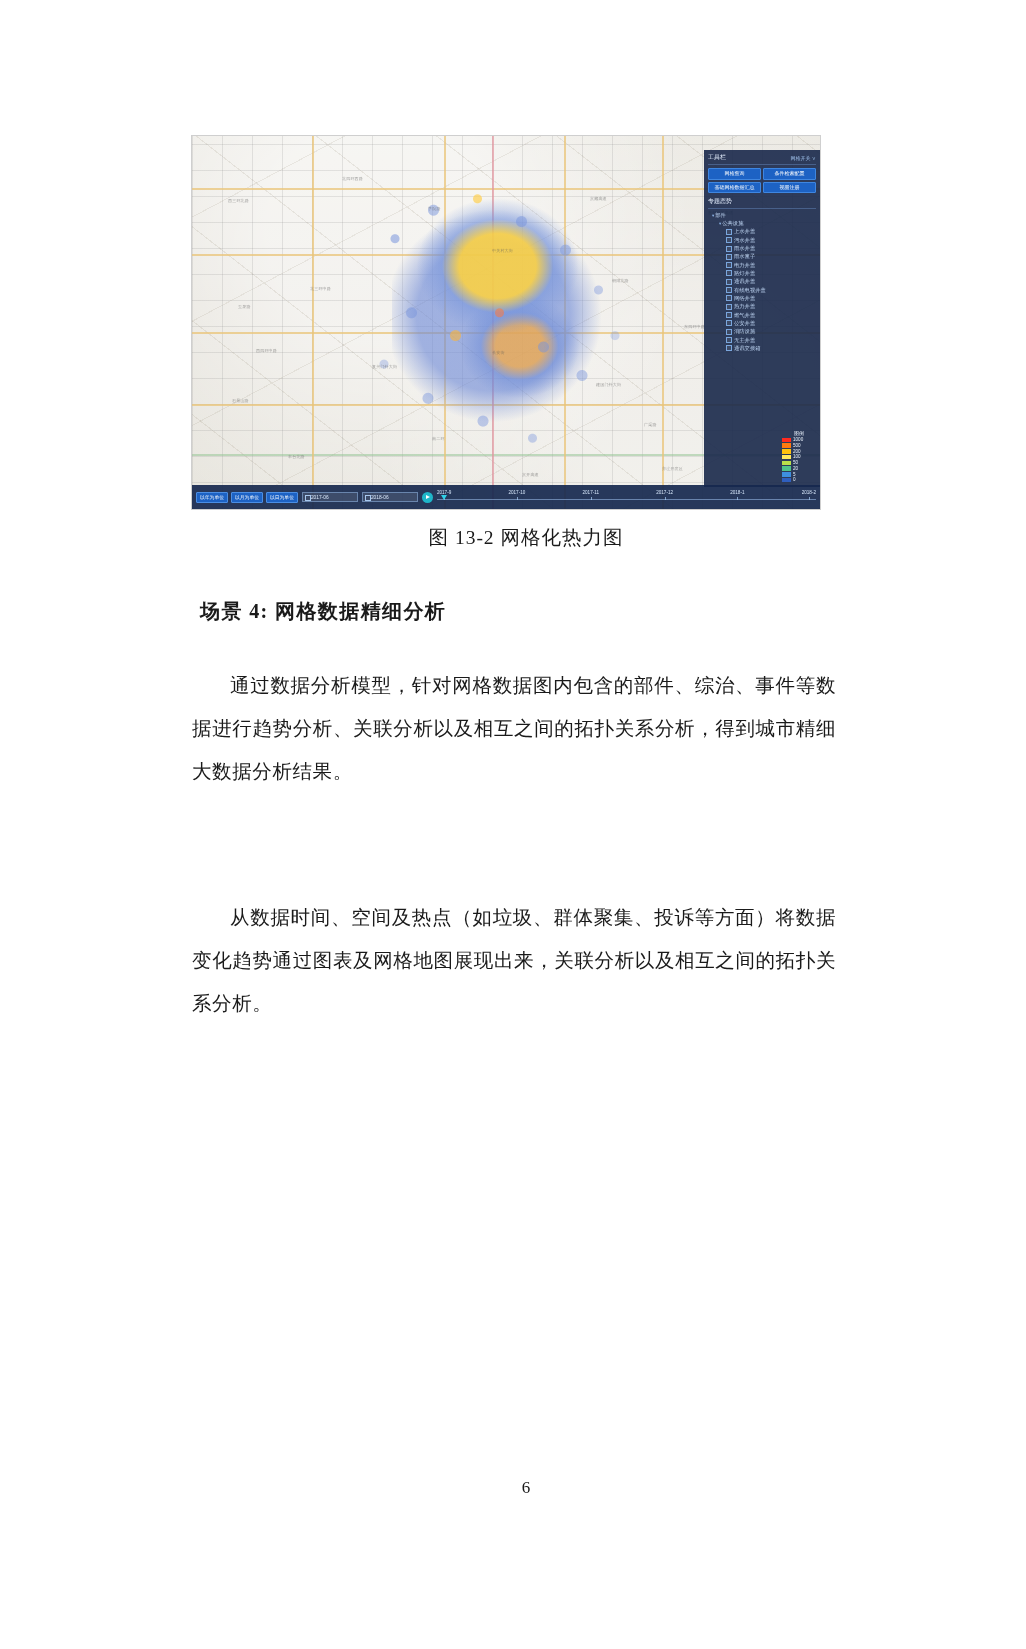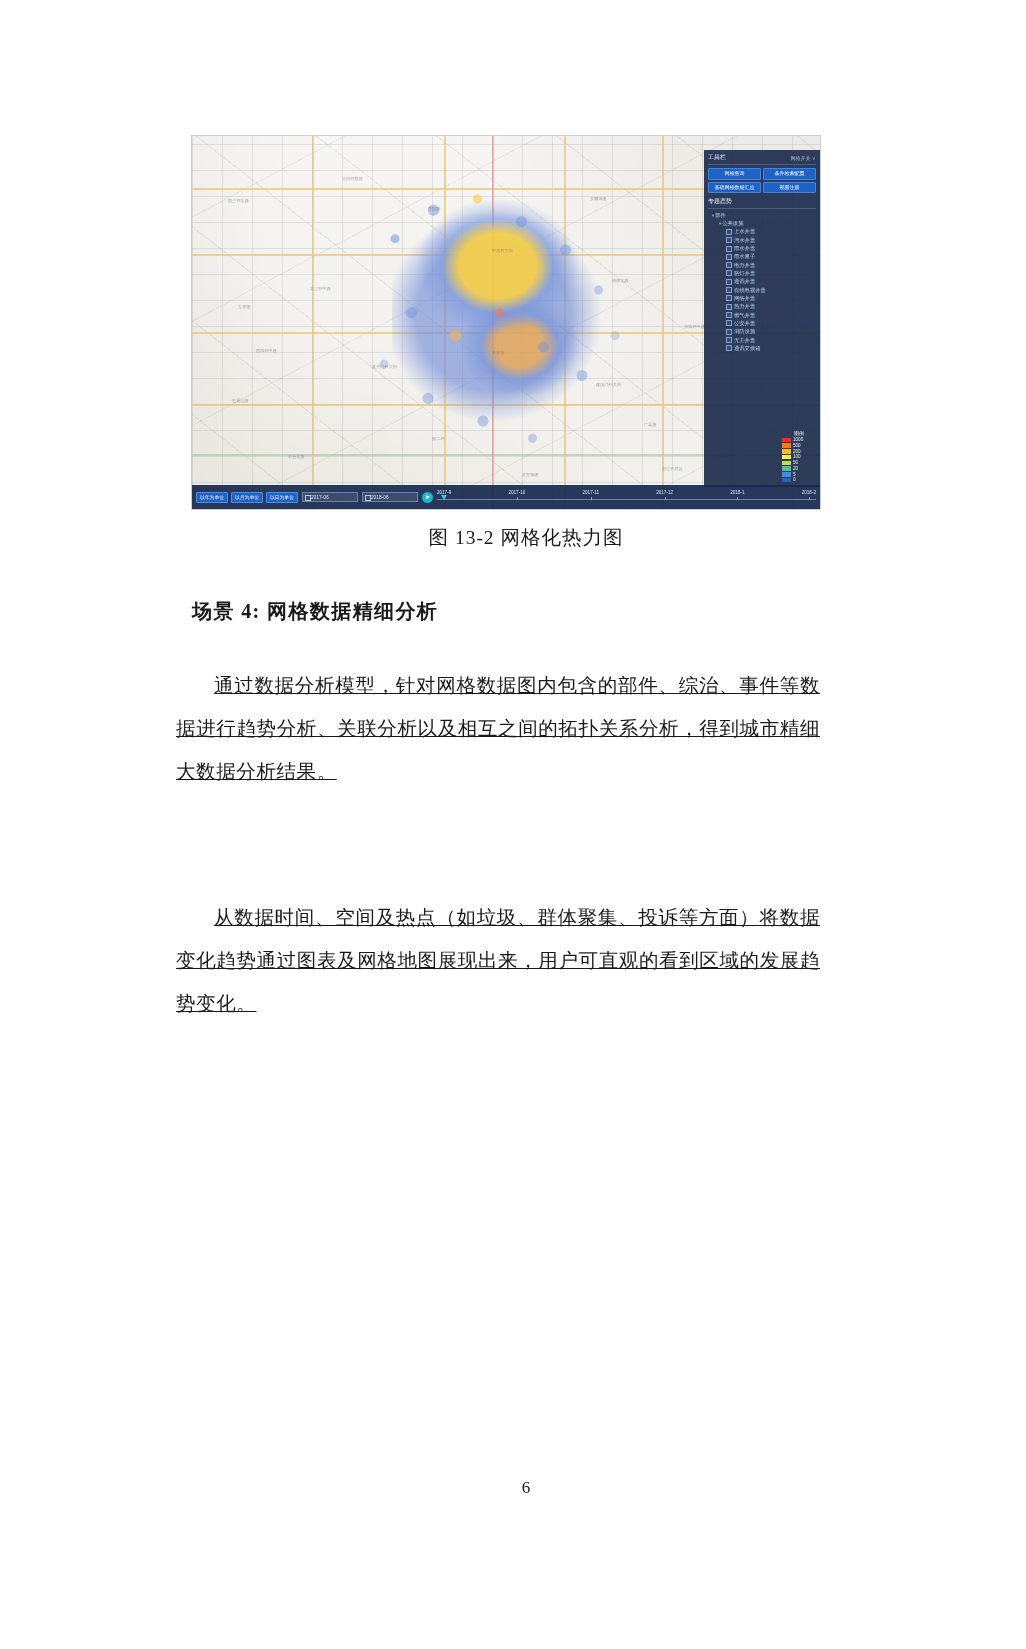--- a/index.html
+++ b/index.html
@@ -288,35 +288,34 @@
     position: absolute;
     left: 0; right: 0;
     top: 524px;
     text-align: center;
     font-size: 19.5px;
     letter-spacing: 1px;
     font-family: "Liberation Serif", serif;
   }
   .h-scene {
     position: absolute;
-    left: 192px;
+    left: 200px;
     top: 598px;
     font-size: 20px;
     font-weight: bold;
     letter-spacing: 1.4px;
   }
   .para {
     position: absolute;
-    left: 176px;
+    left: 192px;
     width: 644px;
     font-size: 19.5px;
     line-height: 43px;
     text-align: justify;
     letter-spacing: 0.6px;
-    text-decoration: underline;
   }
   .para.p1 { top: 664px; text-indent: 38px; }
   .para.p2 { top: 836px; text-indent: 10px; }
   .para.p3 { top: 896px; text-indent: 38px; }
   .page-num {
     position: absolute;
     left: 0; right: 0;
     top: 1478px;
     text-align: center;
     font-size: 17px;
@@ -470,16 +469,16 @@
         <div class="track-handle"></div>
       </div>
     </div>
   </div>
 
   <div class="caption">图 13-2 网格化热力图</div>
 
   <div class="h-scene">场景 4: 网格数据精细分析</div>
 
   <div class="para p1">通过数据分析模型，针对网格数据图内包含的部件、综治、事件等数据进行趋势分析、关联分析以及相互之间的拓扑关系分析，得到城市精细大数据分析结果。</div>
-  <div class="para p3">从数据时间、空间及热点（如垃圾、群体聚集、投诉等方面）将数据变化趋势通过图表及网格地图展现出来，用户可直观的看到区域的发展趋势变化。</div>
+  <div class="para p3">从数据时间、空间及热点（如垃圾、群体聚集、投诉等方面）将数据变化趋势通过图表及网格地图展现出来，关联分析以及相互之间的拓扑关系分析。</div>
 
   <div class="page-num">6</div>
 </div>
 
 </body></html>

